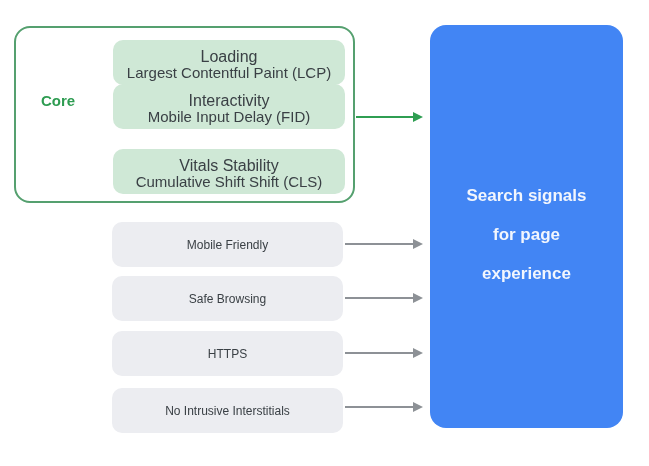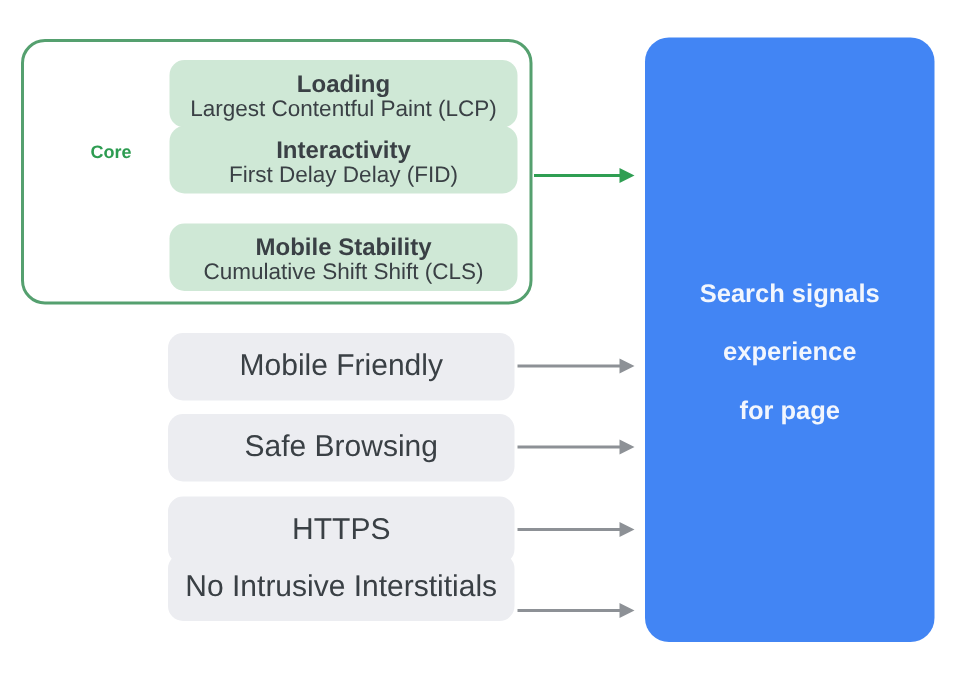--- a/index.html
+++ b/index.html
@@ -30,45 +30,45 @@
   .cwv-group {
     position: absolute;
     left: 14px; top: 26px;
     width: 341px; height: 177px;
     border: 2px solid var(--green-border);
     border-radius: 16px;
     background: #ffffff;
   }
   .cwv-label {
     position: absolute;
-    left: 32px; top: 88px;
+    left: 16px; top: 88px;
     width: 84px;
     text-align: center;
     color: var(--green-text);
-    font-size: 12px;
+    font-size: 15px;
     font-weight: bold;
     line-height: 26px;
   }
   .cwv-label span { display: block; }
 
   
   .vital-box {
     position: absolute;
     left: 113px;
     width: 232px; height: 45px;
     background: var(--green-box-bg);
     border-radius: 10px;
     display: flex; flex-direction: column;
     align-items: center; justify-content: center;
     text-align: center;
   }
   .vital-box .title {
     color: var(--dark-text);
     font-size: 16px;
-    font-weight: 700;
+    font-weight: 400;
     line-height: 19px;
   }
   .vital-box .subtitle {
     color: var(--dark-text);
     font-size: 15px;
     line-height: 13px;
   }
   .vital-0 { top: 40px; }
   .vital-1 { top: 84px; }
   .vital-2 { top: 149px; }
@@ -76,28 +76,28 @@
   
   .signal-box {
     position: absolute;
     left: 112px;
     width: 231px; height: 45px;
     background: var(--gray-box-bg);
     border-radius: 10px;
     display: flex;
     align-items: center; justify-content: center;
     color: var(--dark-text);
-    font-size: 20px;
+    font-size: 12px;
     font-weight: 500;
     text-align: center;
   }
   .signal-0 { top: 222px; }
   .signal-1 { top: 276px; }
   .signal-2 { top: 331px; }
-  .signal-3 { top: 369px; }
+  .signal-3 { top: 388px; }
 
   
   .target-box {
     position: absolute;
     left: 430px; top: 25px;
     width: 193px; height: 403px;
     background: var(--blue-box-bg);
     border-radius: 16px;
     display: flex; flex-direction: column;
     align-items: center; justify-content: center;
@@ -143,24 +143,24 @@
   <div class="cwv-label">
     <span>Core</span>
   </div>
 
   <div class="vital-box vital-0">
     <div class="title">Loading</div>
     <div class="subtitle">Largest Contentful Paint (LCP)</div>
   </div>
   <div class="vital-box vital-1">
     <div class="title">Interactivity</div>
-    <div class="subtitle">First Delay Delay (FID)</div>
+    <div class="subtitle">Mobile Input Delay (FID)</div>
   </div>
   <div class="vital-box vital-2">
-    <div class="title">Mobile Stability</div>
+    <div class="title">Vitals Stability</div>
     <div class="subtitle">Cumulative Shift Shift (CLS)</div>
   </div>
 
   <div class="signal-box signal-0">
     <span>Mobile Friendly</span>
   </div>
   <div class="signal-box signal-1">
     <span>Safe Browsing</span>
   </div>
   <div class="signal-box signal-2">
@@ -171,17 +171,17 @@
   </div>
 
   <div class="arrow green arrow-cwv"></div>
   <div class="arrow gray arrow-sig-0"></div>
   <div class="arrow gray arrow-sig-1"></div>
   <div class="arrow gray arrow-sig-2"></div>
   <div class="arrow gray arrow-sig-3"></div>
 
   <div class="target-box">
     <span>Search signals</span>
+    <span>for page</span>
     <span>experience</span>
-    <span>for page</span>
   </div>
 
 </div>
 
 </body></html>

